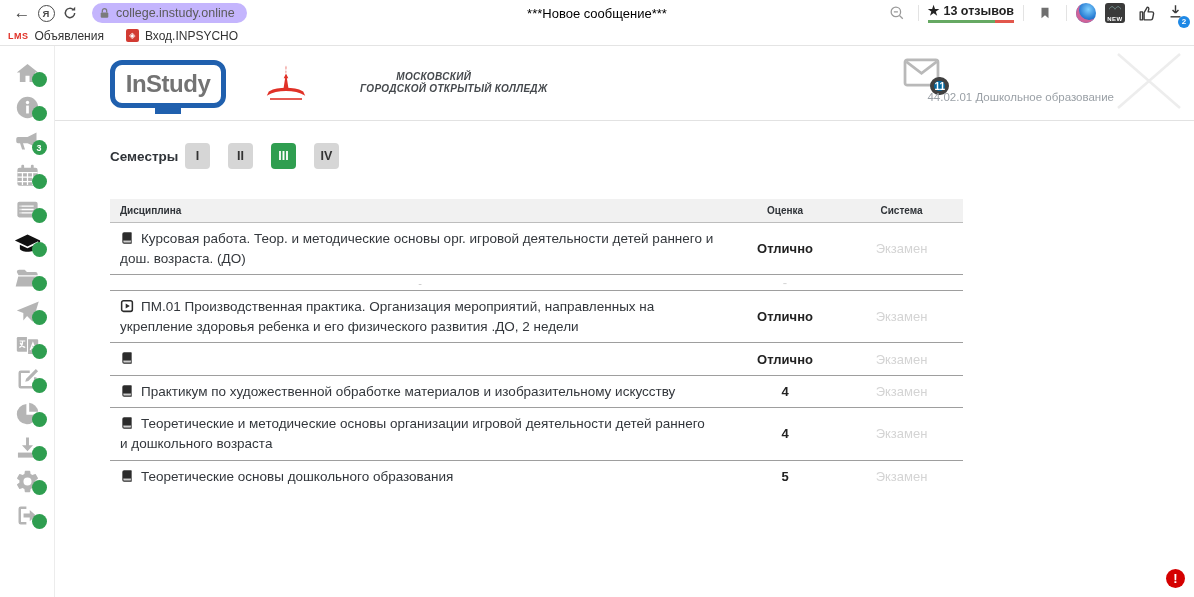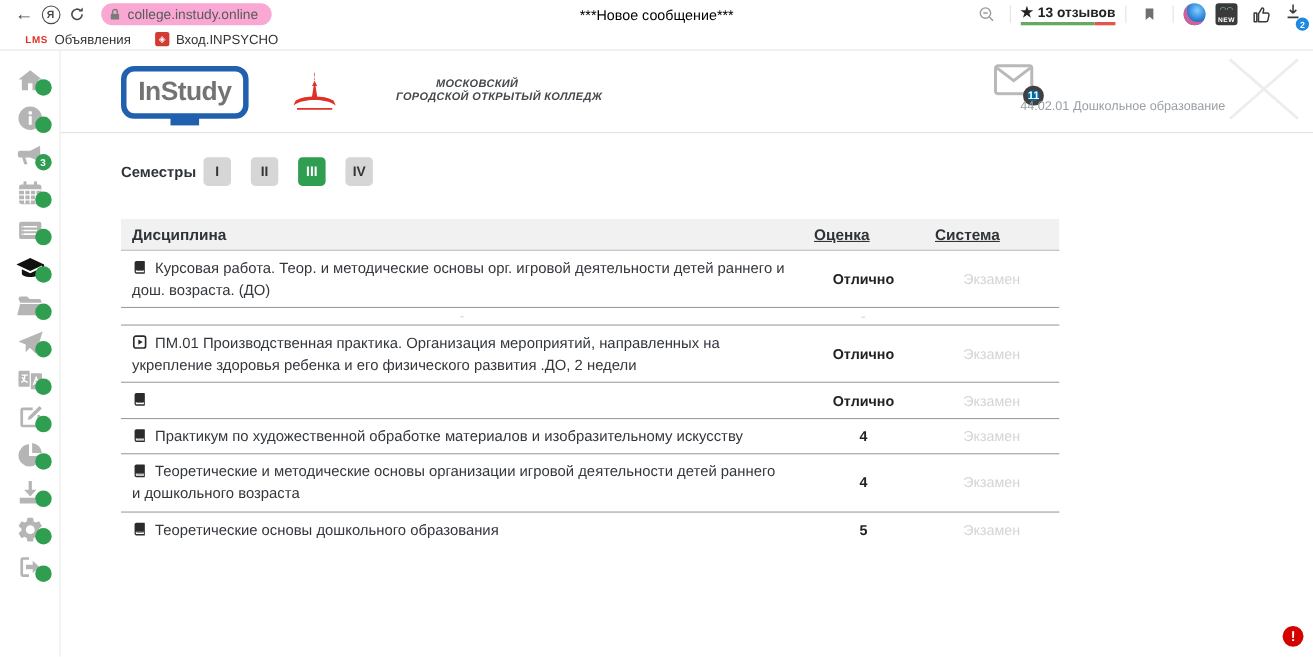--- a/index.html
+++ b/index.html
@@ -4,41 +4,41 @@
 <style>
   * { margin:0; padding:0; box-sizing:border-box; }
   html,body { width:1194px; height:597px; overflow:hidden; background:#fff;
     font-family:"Liberation Sans", sans-serif; color:#3c3c3c; }
 
   
   .topbar { height:26px; display:flex; align-items:center; padding:0 10px; background:#fff; position:relative; }
   .nav-btn { width:24px; height:22px; display:flex; align-items:center; justify-content:center; color:#4a4a4a; cursor:pointer; }
   .ya-circle { width:17px; height:17px; border:1.6px solid #4a4a4a; border-radius:50%; font-size:9.5px; font-weight:bold;
     display:flex; align-items:center; justify-content:center; color:#4a4a4a; }
-  .url-pill { margin-left:10px; height:20px; background:#f9a8d4; border-radius:10px; display:flex; align-items:center;
+  .url-pill { margin-left:10px; height:20px; background:#c4b5fd; border-radius:10px; display:flex; align-items:center;
     padding:0 12px 0 6px; gap:5px; font-size:12.5px; color:#5a5a5a; }
   .tab-title { position:absolute; left:0; right:0; text-align:center; font-size:13px; color:#000000; pointer-events:none; }
   .topbar-right { margin-left:auto; display:flex; align-items:center; gap:9px; z-index:2; background:#fff; padding-left:6px; }
   .vsep { width:1px; height:16px; background:#e3e3e3; }
   .reviews { display:flex; flex-direction:column; align-items:center; font-size:12.5px; color:#222; cursor:pointer; }
   .reviews-top { display:flex; align-items:center; gap:4px; font-weight:600; }
   .rating-bar { display:flex; width:100%; height:3px; margin-top:2px; }
   .rating-bar .g { flex:3.6; background:#66a963; }
   .rating-bar .r { flex:1; background:#e2574c; }
   .ext-circle { width:20px; height:20px; border-radius:50%;
     background:radial-gradient(circle at 62% 32%, #7fd0ff 0%, #2b7fd4 48%, #0a58b0 78%);
     box-shadow:inset 3px -3px 0 0 rgba(240,98,146,.85); cursor:pointer; }
   .ext-new { width:20px; height:20px; background:#3a3a3a; border-radius:3px; position:relative; cursor:pointer; overflow:hidden; }
   .ext-new .glyph { position:absolute; top:2px; left:0; right:0; text-align:center; font-size:7px; color:#9fd3cf; }
   .ext-new .new-lbl { position:absolute; bottom:1px; left:0; right:0; text-align:center; font-size:6px; font-weight:bold; color:#fff; letter-spacing:.5px; }
   .dl-wrap { position:relative; cursor:pointer; }
   .badge-blue { position:absolute; right:-6px; bottom:-4px; width:12px; height:12px; border-radius:50%; background:#1e88e5;
     color:#fff; font-size:8px; font-weight:bold; display:flex; align-items:center; justify-content:center; }
 
-  .bookmarks { height:20px; display:flex; align-items:center; gap:22px; padding:0 23px; border-bottom:1px solid #e4e4e4; background:#fff; }
+  .bookmarks { height:20px; display:flex; align-items:center; gap:22px; padding:0 8px; border-bottom:1px solid #e4e4e4; background:#fff; }
   .bm { display:flex; align-items:center; gap:6px; font-size:12px; color:#333; cursor:pointer; }
   .lms-logo { color:#e03127; font-weight:bold; font-size:9px; letter-spacing:.5px; }
   .inpsycho-logo { width:13px; height:13px; background:#d23b33; border-radius:2px; color:#fff; font-size:8px;
     display:flex; align-items:center; justify-content:center; }
 
   
   .app { display:flex; height:551px; }
   .sidebar { width:55px; border-right:1px solid #ececec; padding-top:10px; display:flex; flex-direction:column; align-items:center; }
   .sb-item { width:55px; height:34px; display:flex; align-items:center; justify-content:center; position:relative; color:#b5b5b5; cursor:pointer; }
   .sb-item.active { color:#111; }
@@ -69,23 +69,23 @@
   
   .semesters { display:flex; align-items:center; margin:22px 0 0 55px; gap:0; }
   .sem-label { font-size:13.5px; font-weight:bold; color:#2f3338; width:75px; }
   .sem-btn { width:25px; height:26px; margin-right:18px; border:none; border-radius:4px; background:#d6d6d6;
     font-family:inherit; font-size:12.5px; font-weight:bold; color:#333; cursor:pointer; display:flex; align-items:center; justify-content:center; }
   .sem-btn.active { background:#2f9e50; color:#fff; }
 
   
   .grades-table { margin:30px 0 0 55px; width:853px; font-size:13.5px; }
   .t-head { display:grid; grid-template-columns:620px 110px 123px; background:#f1f1f1; border-bottom:1px solid #bdbdbd;
-    font-weight:bold; color:#2f3338; font-size:14px; }
+    font-weight:bold; color:#2f3338; font-size:10px; }
   .t-head .c { padding:6px 10px; }
-  .t-head .c.num { text-align:left;text-decoration:underline; }
+  .t-head .c.num { text-align:center; }
   .t-row { display:grid; grid-template-columns:620px 110px 123px; border-bottom:1px solid #9e9e9e; align-items:center; }
   .t-row:last-child { border-bottom:none; }
   .cell-disc { padding:6px 14px 6px 10px; line-height:1.45; color:#33373c; }
   .row-icon { display:inline-block; width:14px; height:14px; margin-right:7px; vertical-align:-2px; color:#2b2b2b; }
   .row-icon svg { width:14px; height:14px; display:block; }
   .cell-grade { text-align:center; font-weight:bold; color:#222; font-size:13px; }
   .cell-grade.empty { color:#c9c9c9; font-weight:normal; font-size:11px; }
   .cell-system { text-align:center; color:#d4d4d4; font-size:13px; }
 
   .alert-bubble { position:absolute; right:9px; bottom:9px; width:19px; height:19px; border-radius:50%; background:#d50000;

